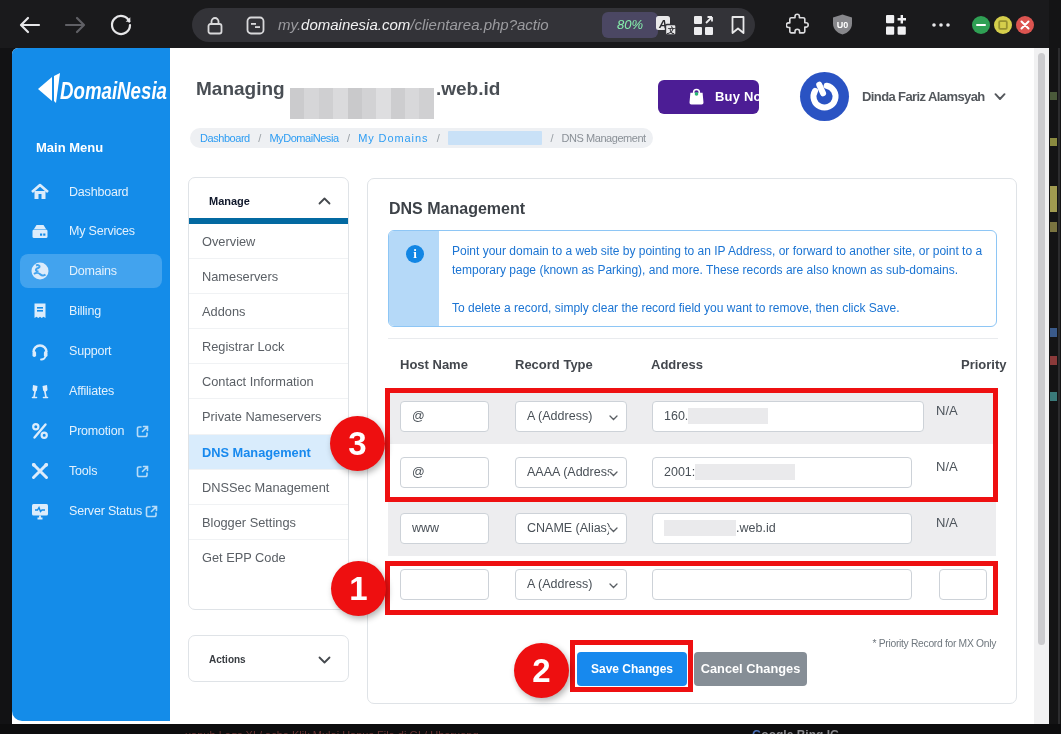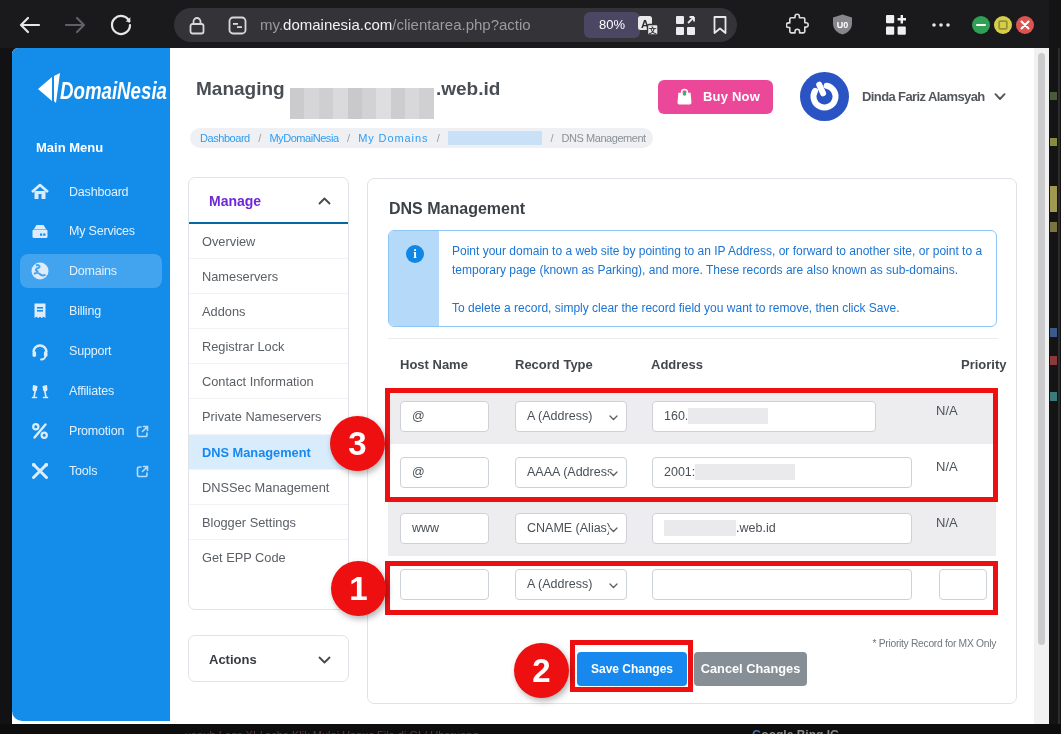--- a/index.html
+++ b/index.html
@@ -1,24 +1,24 @@
 <!DOCTYPE html>
 <html><head>
 <meta charset="utf-8">
 <style>
   * { margin:0; padding:0; box-sizing:border-box; }
   html,body { width:1061px; height:734px; }
   body { position:relative; overflow:hidden; background:#121214; font-family:"Liberation Sans", sans-serif; }
 
   
   #chrome { position:absolute; left:0; top:0; width:1061px; height:48px; background:#1a1a1c; }
-  #urlbar { position:absolute; left:174px; top:8px; width:563px; height:34px; border-radius:17px; background:#333338; }
+  #urlbar { position:absolute; left:192px; top:8px; width:563px; height:34px; border-radius:17px; background:#333338;font-style:italic; }
   .urltext { position:absolute; left:86px; top:0; height:34px; line-height:34px; font-size:15px; color:#9b9b9f; white-space:nowrap; width:320px; overflow:hidden; -webkit-mask-image:linear-gradient(90deg,#000 88%,transparent); mask-image:linear-gradient(90deg,#000 88%,transparent); }
   .urltext b { color:#f2f2f3; font-weight:normal; }
-  #zoompill { position:absolute; left:410px; top:4px; width:56px; height:26px; border-radius:6px; background:#4b4763; color:#ffffff; font-size:13px; text-align:center; line-height:26px; }
+  #zoompill { position:absolute; left:410px; top:4px; width:56px; height:26px; border-radius:6px; background:#4b4763; color:#86efac; font-size:13px; text-align:center; line-height:26px; }
   .cicon { position:absolute; }
 
   
   .winbtn { position:absolute; top:16px; width:18px; height:18px; border-radius:50%; }
 
   
   #page { position:absolute; left:12px; top:48px; width:1037px; height:676px; background:#ffffff; border-radius:6px 6px 0 0; }
 
   
   #sidebar { position:absolute; left:0; top:0; width:158px; height:673px; background:#148ce9; border-radius:6px 0 0 10px;padding-left:38px; }
@@ -27,40 +27,40 @@
   .navitem.active { background:#42a3ee; border-radius:8px; }
   .navitem .nic { position:absolute; left:10px; top:7px; width:20px; height:20px; }
   .navitem .nlabel { position:absolute; left:49px; top:0; height:34px; line-height:34px; font-size:12.5px; letter-spacing:-0.2px; color:#e3f1fd; }
 
   
   #h1row { position:absolute; left:184px; top:30px; white-space:nowrap; }
   #h1row .t { font-size:19px; font-weight:bold; color:#494e54; }
   .blurbox { display:inline-block; vertical-align:-7px; height:31px; margin-right:2px; }
   .px { display:inline-block; height:100%; vertical-align:top; }
 
-  #buynow { position:absolute; left:646px; top:32px; width:115px; height:34px; background:#ec4899; border-radius:6px; color:#fff; font-size:13px; font-weight:bold; line-height:34px; white-space:nowrap; letter-spacing:0.2px; }
+  #buynow { position:absolute; left:646px; top:32px; width:101px; height:34px; background:#4c1d95; border-radius:6px; color:#fff; font-size:13px; font-weight:bold; line-height:34px; white-space:nowrap; letter-spacing:0.2px;padding-left:12px; }
   #avatar { position:absolute; left:788px; top:24px; width:49px; height:49px; border-radius:50%; background:#2a53c3; }
   #uname { position:absolute; left:850px; top:41px; font-size:13px; font-weight:bold; color:#53575c; white-space:nowrap; letter-spacing:-0.6px; }
 
   
   #crumb { position:absolute; left:178px; top:80px; width:463px; height:20px; background:#eef0f3; border-radius:10px; font-size:11px; letter-spacing:-0.45px; line-height:20px; white-space:nowrap; padding-left:10px; color:#8a9097; }
   #crumb a { color:#2e9df3; text-decoration:none; }
   #crumb .sep { color:#9aa0a6; margin:0 8.5px; }
   #crumb .bblur { display:inline-block; width:94px; height:14px; background:#c9e1f7; vertical-align:-3px; border-radius:1px; }
 
   
   .card { position:absolute; background:#fff; border:1px solid #dfe3e7; border-radius:7px; }
   #managecard { left:176px; top:129px; width:161px; height:433px; }
-  #managecard .hd { height:46px; border-bottom:2px solid #0369a1; font-size:14px; font-weight:bold; color:#6d28d9; line-height:46px; padding-left:20px; }
+  #managecard .hd { height:46px; border-bottom:6px solid #0369a1; font-size:11px; font-weight:bold; color:#0f172a; line-height:46px; padding-left:20px; }
   #managecard ul { list-style:none; }
   #managecard li { height:35.1px; line-height:35.1px; padding-left:13px; font-size:12.8px; color:#5b6066; border-bottom:1px solid #f0f2f4; }
   #managecard li:last-child { border-bottom:none; }
   #managecard li.on { background:#d9ecfc; color:#1789ee; font-weight:bold; }
   #actionscard { left:176px; top:587px; width:161px; height:47px; }
-  #actionscard .hd { font-size:13px; font-weight:bold; color:#383c41; line-height:47px; padding-left:20px; }
+  #actionscard .hd { font-size:10px; font-weight:bold; color:#383c41; line-height:47px; padding-left:20px; }
   .chev { position:absolute; right:17px; }
 
   #dnscard { left:355px; top:130px; width:650px; height:526px; }
   #dnstitle { position:absolute; left:21px; top:21px; font-size:16px; font-weight:bold; color:#3d4248; }
   #alert { position:absolute; left:20px; top:51px; width:609px; height:97px; border:1px solid #8ec6f5; border-radius:6px; background:#fff; }
   #alert .strip { position:absolute; left:0; top:0; width:50px; height:95px; background:#b5d9f8; border-radius:5px 0 0 5px; }
   #alert .icirc { position:absolute; left:17px; top:14px; width:18px; height:18px; border-radius:50%; background:#1286e4; color:#fff; font-size:13px; font-weight:bold; text-align:center; line-height:18px; font-family:"Liberation Serif",serif; }
   #alert .txt { position:absolute; left:63px; top:11px; width:560px; font-size:12px; color:#1b74d3; line-height:19px; white-space:nowrap; }
   #hr1 { position:absolute; left:20px; top:159px; width:610px; height:1px; background:#e9ebee; }
 
@@ -233,20 +233,32 @@
           </svg></span>
       </div>
       <div class="navitem" style="top:405.8px">
         <svg class="nic" width="20" height="20" viewBox="0 0 20 20">
           <path d="M3.5 3.5 L16.5 16.5 M16.5 3.5 L3.5 16.5" stroke="#dcecfb" stroke-width="3" stroke-linecap="round"></path>
           <circle cx="3.8" cy="3.8" r="1.9" fill="#dcecfb"></circle>
           <circle cx="16.2" cy="3.8" r="1.9" fill="#dcecfb"></circle>
         </svg>
         <span class="nlabel">Tools</span>
         <span style="position:absolute;left:115px;top:10px"><svg width="15" height="15" viewBox="0 0 15 15">
+            <path d="M6 3 H4 a1.5 1.5 0 0 0 -1.5 1.5 V11 A1.5 1.5 0 0 0 4 12.5 h6.5 A1.5 1.5 0 0 0 12 11 V9" stroke="#b8dcf8" stroke-width="1.6" fill="none" stroke-linecap="round"></path>
+            <path d="M8.5 2.5 H12.5 V6.5 M12.3 2.7 L7.5 7.5" stroke="#b8dcf8" stroke-width="1.6" fill="none" stroke-linecap="round"></path>
+          </svg></span>
+      </div>
+      <div class="navitem" style="top:445.7px">
+        <svg class="nic" width="20" height="20" viewBox="0 0 20 20">
+          <rect x="2" y="3" width="16" height="11.5" rx="1.5" fill="#dcecfb"></rect>
+          <path d="M5 9 h2.5 l1.5 -2.5 1.5 4 1.5 -1.5 H15" stroke="#148ce9" stroke-width="1.4" fill="none"></path>
+          <path d="M7.5 17.5 h5 M10 14.5 v3" stroke="#dcecfb" stroke-width="1.8"></path>
+        </svg>
+        <span class="nlabel">Server Status</span>
+        <span style="position:absolute;left:124px;top:10px"><svg width="15" height="15" viewBox="0 0 15 15">
             <path d="M6 3 H4 a1.5 1.5 0 0 0 -1.5 1.5 V11 A1.5 1.5 0 0 0 4 12.5 h6.5 A1.5 1.5 0 0 0 12 11 V9" stroke="#b8dcf8" stroke-width="1.6" fill="none" stroke-linecap="round"></path>
             <path d="M8.5 2.5 H12.5 V6.5 M12.3 2.7 L7.5 7.5" stroke="#b8dcf8" stroke-width="1.6" fill="none" stroke-linecap="round"></path>
           </svg></span>
       </div>
     </div>
 
   <div id="h1row"><span class="t">Managing&nbsp;</span><span class="blurbox" id="hblur" style="width: 144px;"><span class="px" style="width:14.4px;background:#cbcbcd"></span><span class="px" style="width:14.4px;background:#d6d6d8"></span><span class="px" style="width:14.4px;background:#cfcfd1"></span><span class="px" style="width:14.4px;background:#dadadc"></span><span class="px" style="width:14.4px;background:#c9c9cb"></span><span class="px" style="width:14.4px;background:#d2d2d4"></span><span class="px" style="width:14.4px;background:#dedee0"></span><span class="px" style="width:14.4px;background:#cdcdcf"></span><span class="px" style="width:14.4px;background:#d8d8da"></span><span class="px" style="width:14.4px;background:#d0d0d2"></span></span><span class="t">.web.id</span></div>
   <div id="buynow"><svg style="vertical-align:-4px;margin:0 10px 0 18px" width="17" height="18" viewBox="0 0 17 18">
         <path d="M2.4 5.8 h12.2 l0.9 9.6 a1.9 1.9 0 0 1 -1.9 2 H3.4 a1.9 1.9 0 0 1 -1.9 -2 z" fill="#fff"></path>
         <circle cx="8.5" cy="5.4" r="2.9" fill="none" stroke="#fff" stroke-width="1.5"></circle>
@@ -303,21 +315,21 @@
 
     <div class="rowband gray" style="top:209px;"></div>
     <div class="rowband" style="top:265px;"></div>
     <div class="rowband gray" style="top:321px;"></div>
     <div class="rowband" style="top:377px;"></div>
 
     <div class="inp" style="left:32px;top:222px;width:89px;">@</div>
     <div class="inp" style="left:147px;top:222px;width:112px;">A (Address)<svg style="position:absolute;right:8px;top:13px" width="9" height="6" viewBox="0 0 9 6">
           <path d="M1 1 l3.5 3.5 3.5-3.5" stroke="#5a5f64" stroke-width="1.3" fill="none" stroke-linecap="round"></path>
         </svg></div>
-    <div class="inp" style="left:284px;top:222px;width:224px;">160.<span style="display:inline-block;width:80px;height:16px;background:#eaeaec;vertical-align:-4px"></span></div>
+    <div class="inp" style="left:284px;top:222px;width:272px;">160.<span style="display:inline-block;width:80px;height:16px;background:#eaeaec;vertical-align:-4px"></span></div>
     <div class="na" style="top:224px;">N/A</div>
 
     <div class="inp" style="left:32px;top:278px;width:89px;">@</div>
     <div class="inp" style="left:147px;top:278px;width:112px;">AAAA (Address<svg style="position:absolute;right:8px;top:13px;background:#fff" width="9" height="6" viewBox="0 0 9 6">
           <path d="M1 1 l3.5 3.5 3.5-3.5" stroke="#5a5f64" stroke-width="1.3" fill="none" stroke-linecap="round"></path>
         </svg></div>
     <div class="inp" style="left:284px;top:278px;width:260px;">2001:<span style="display:inline-block;width:100px;height:16px;background:#eaeaec;vertical-align:-4px"></span></div>
     <div class="na" style="top:280px;">N/A</div>
 
     <div class="inp" style="left:32px;top:334px;width:89px;">www</div>

